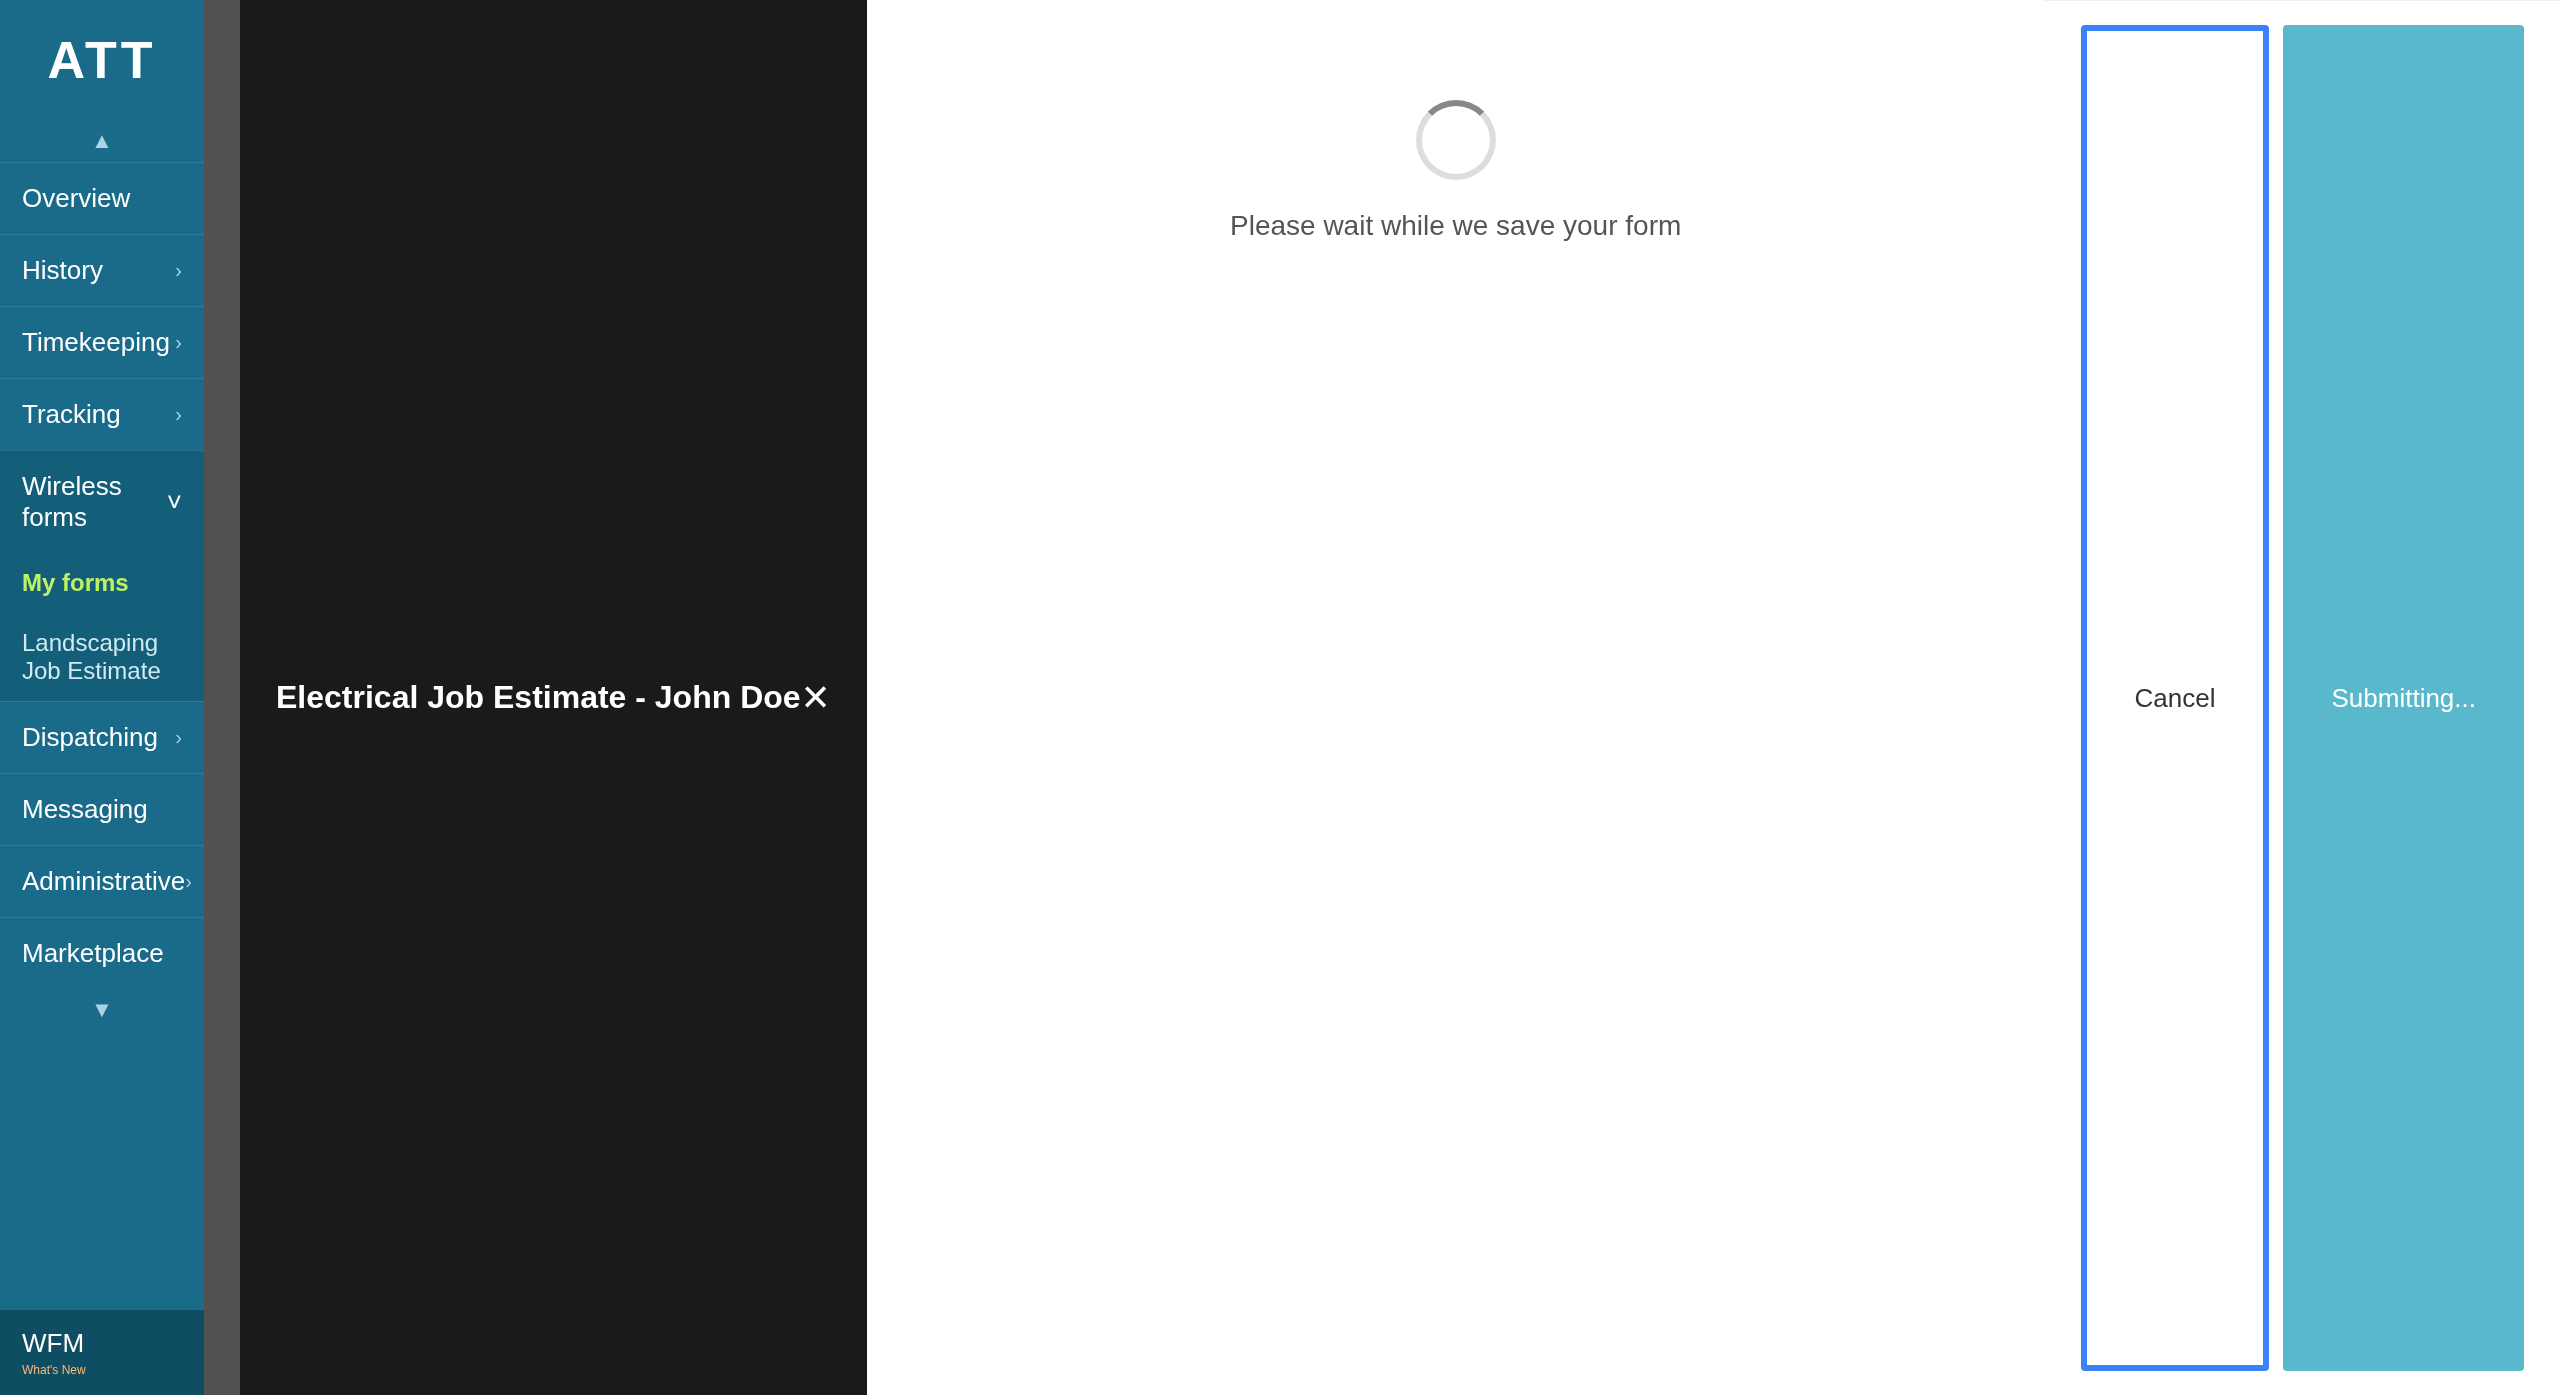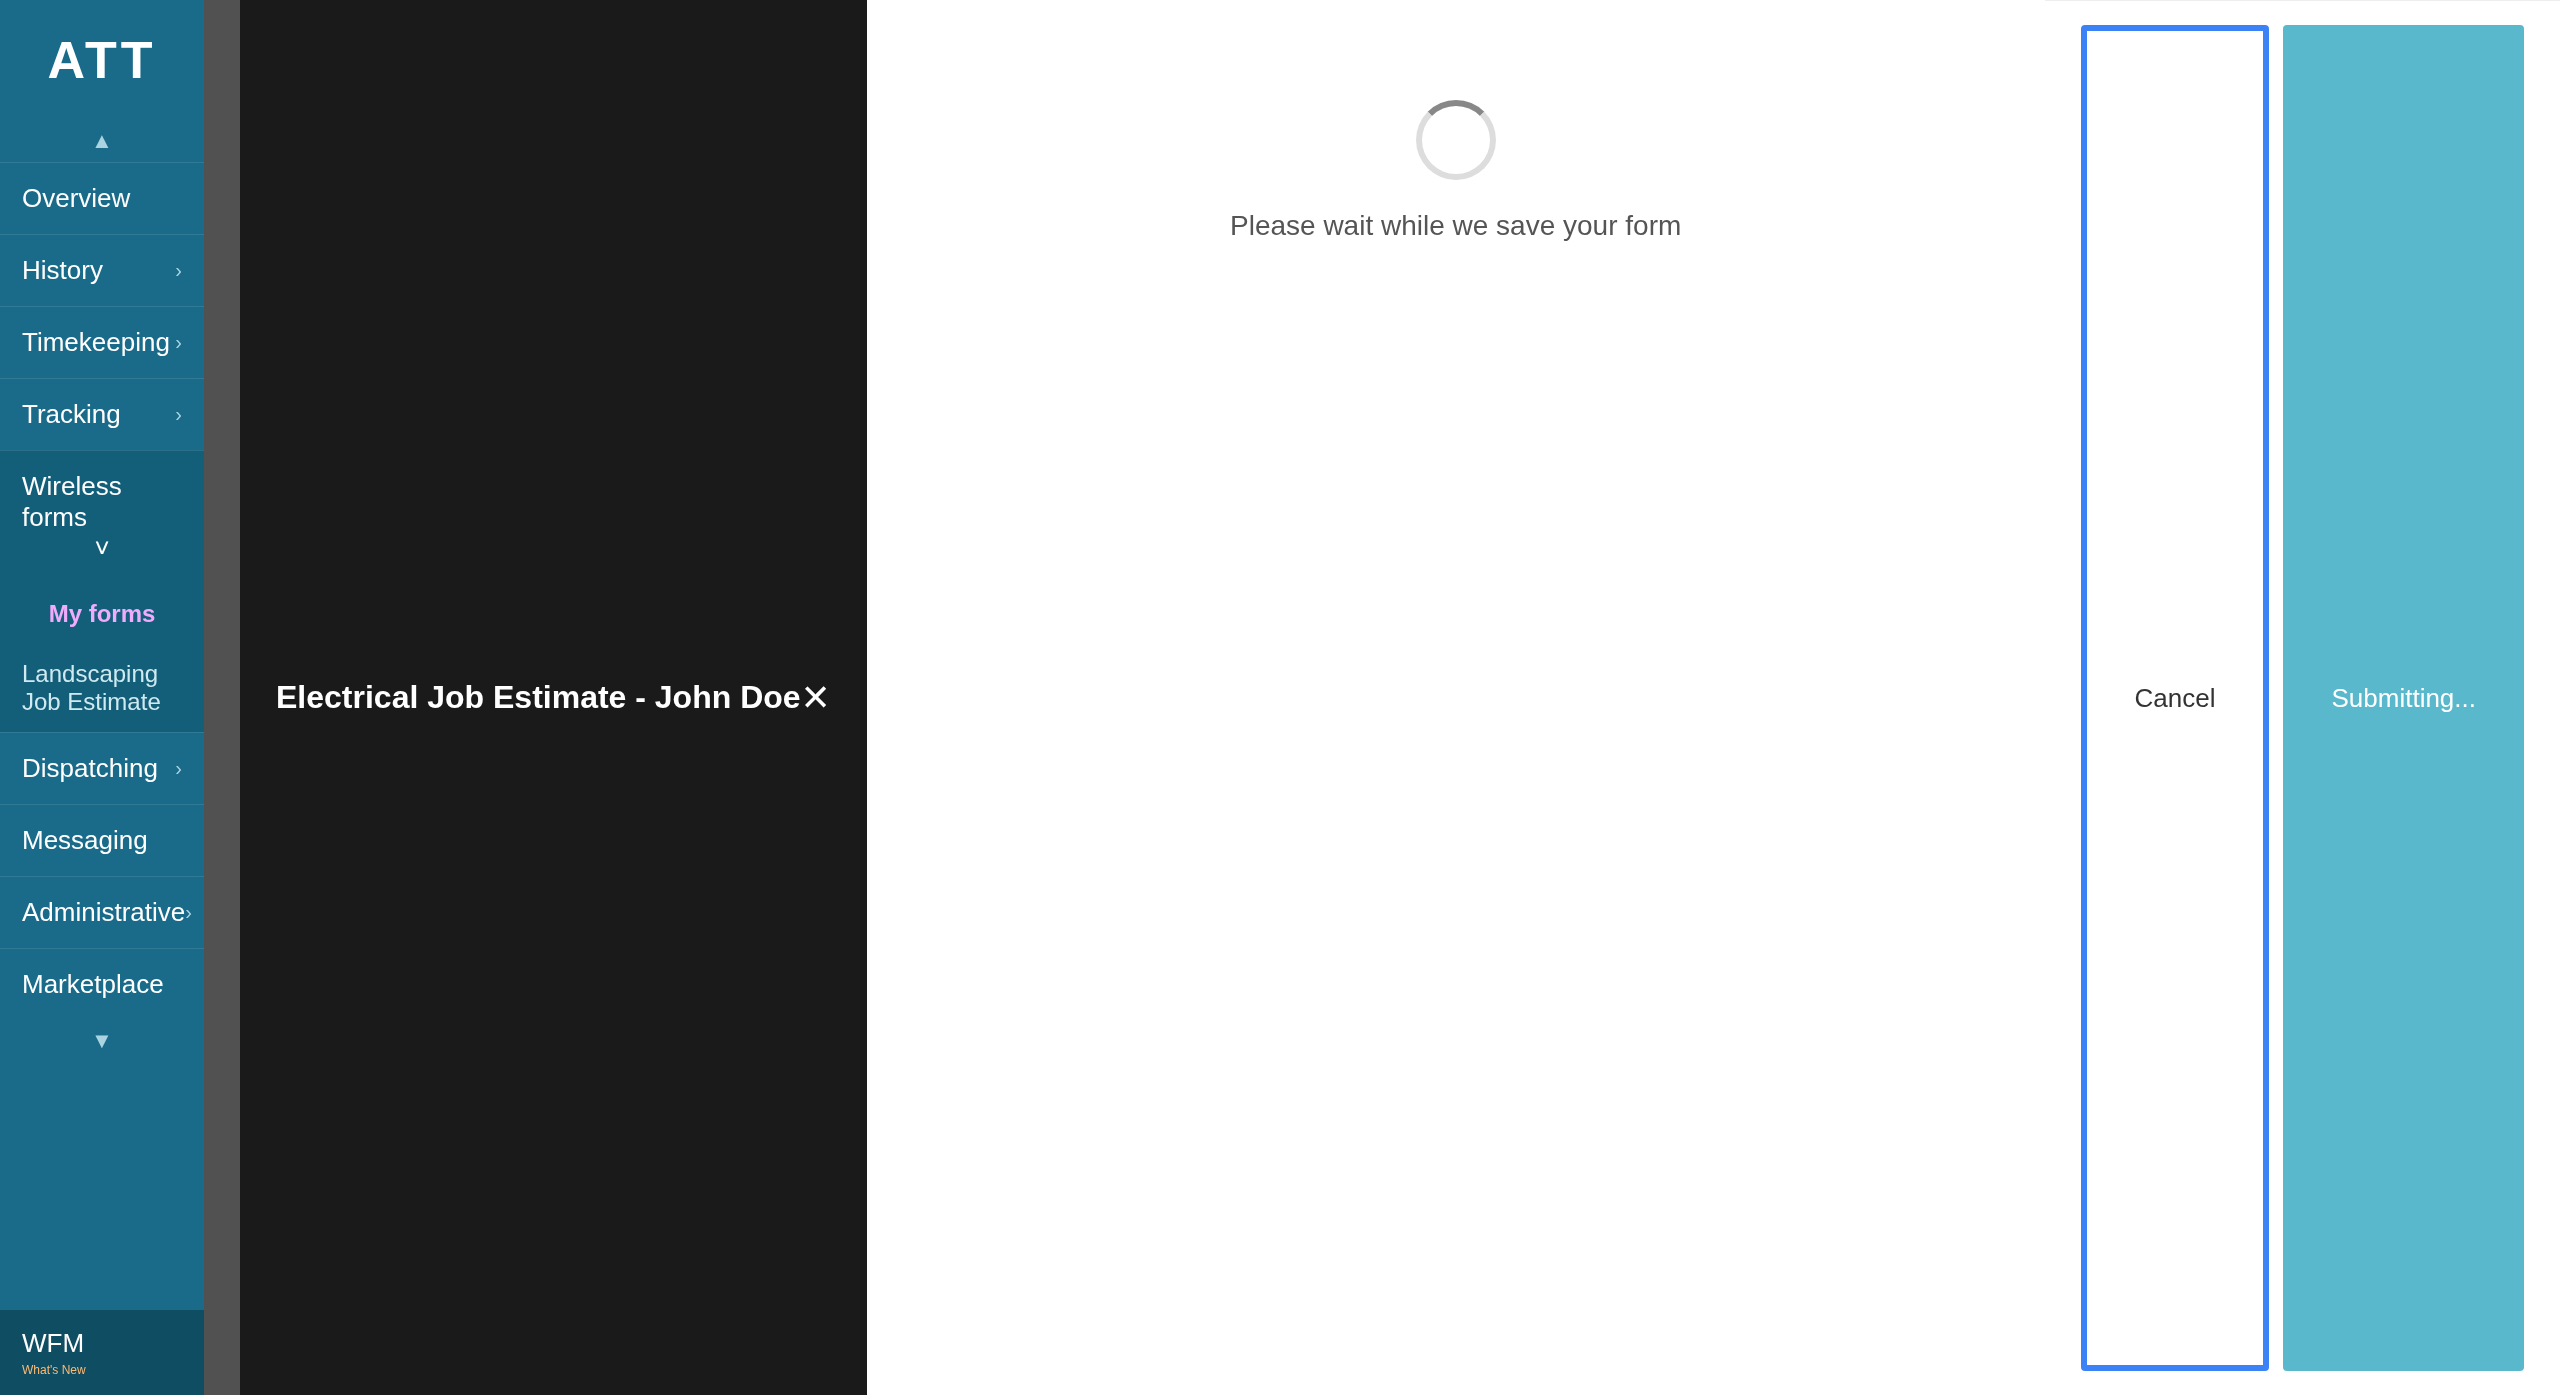--- a/index.html
+++ b/index.html
@@ -50,40 +50,38 @@
 
     .sidebar-subitem {
       padding: 16px 22px;
       font-size: 24px;
       color: #d0eaf2;
       cursor: pointer;
       background: #135f7a;
     }
 
     .sidebar-subitem.active {
-      color: #f0abfc;
+      color: #bef264;
       font-weight: bold;
-      text-align: center;
     }
 
     .sidebar-section-label {
       display: flex;
       align-items: center;
       justify-content: space-between;
       padding: 20px 22px;
       font-size: 26px;
       color: white;
       cursor: pointer;
       border-top: 1px solid rgba(255,255,255,0.1);
       background: #1a6b8a;
     }
 
     .sidebar-section-label.expanded {
       background: #135f7a;
-      flex-direction: column;
     }
 
     .sidebar-bottom {
       margin-top: auto;
       padding: 18px 22px;
       background: #0f4d62;
       font-size: 26px;
       color: white;
     }
 

